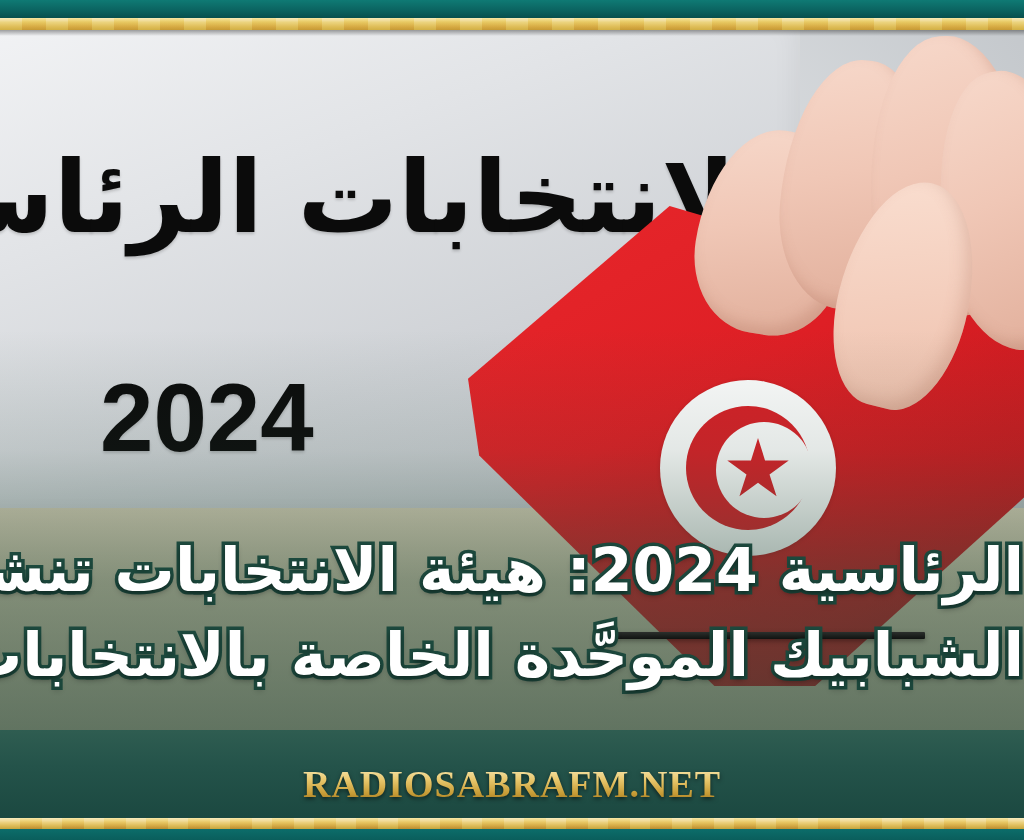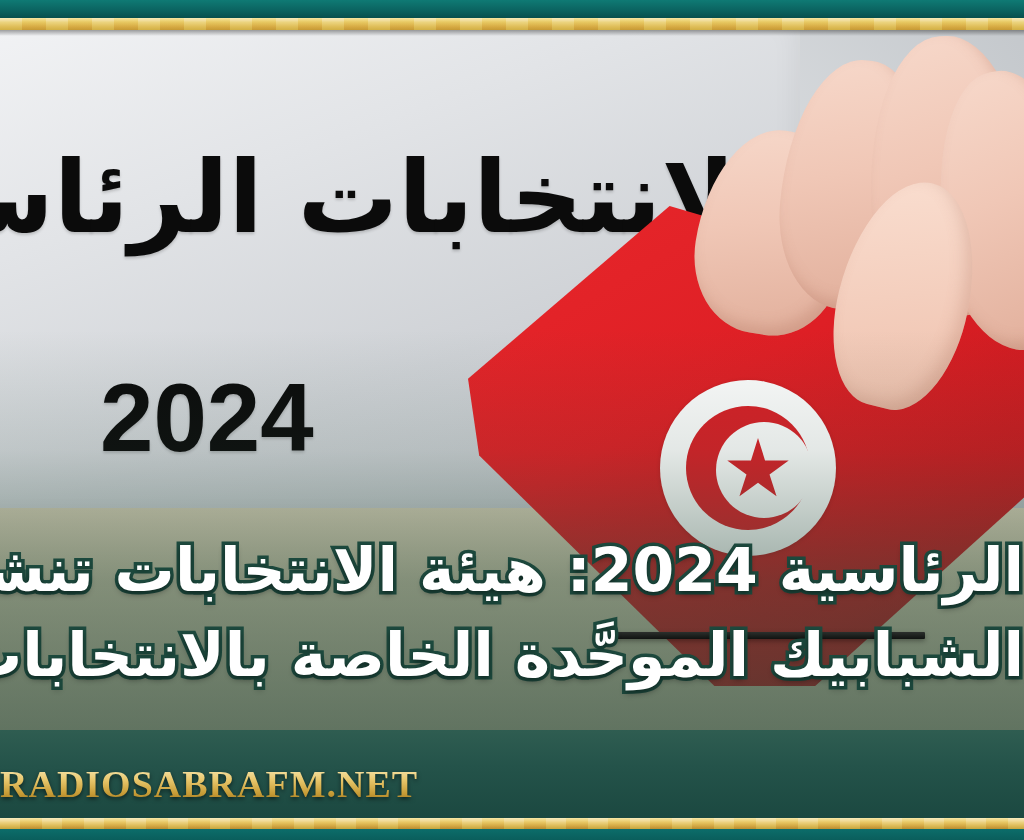--- a/index.html
+++ b/index.html
@@ -145,21 +145,21 @@
     text-shadow:0 3px 6px rgba(0,0,0,.45);
   }
   .hl-line.l2{margin-top:24px;}
 
   
   .bottom-band{
     position:absolute;left:0;top:730px;width:1024px;height:90px;z-index:30;
     background:linear-gradient(180deg,#2f5d51 0%,#24534a 40%,#1b4840 100%);
   }
   .brand{
-    position:absolute;left:0;top:762px;width:1024px;z-index:32;
+    position:absolute;left:0;top:762px;width:1024px;text-align:center;z-index:32;
     font-family:"Liberation Serif","DejaVu Serif",serif;
     font-weight:700;font-size:38px;letter-spacing:1px;
     background:linear-gradient(180deg,#fdf4cf 0%,#e9c86d 40%,#c69b35 72%,#8f6a1e 100%);
     -webkit-background-clip:text;background-clip:text;
     color:transparent;
     filter:drop-shadow(0 2px 2px rgba(0,0,0,.55));
   }
   .bottom-gold{
     position:absolute;left:0;top:818px;width:1024px;height:11px;z-index:33;
     background:linear-gradient(180deg,#f7e9ae 0%,#e8c86c 38%,#d3a948 72%,#b88f34 100%);

